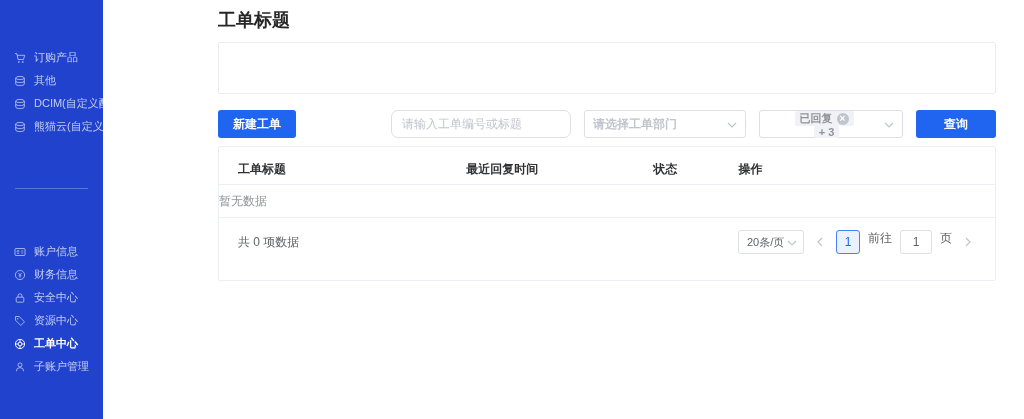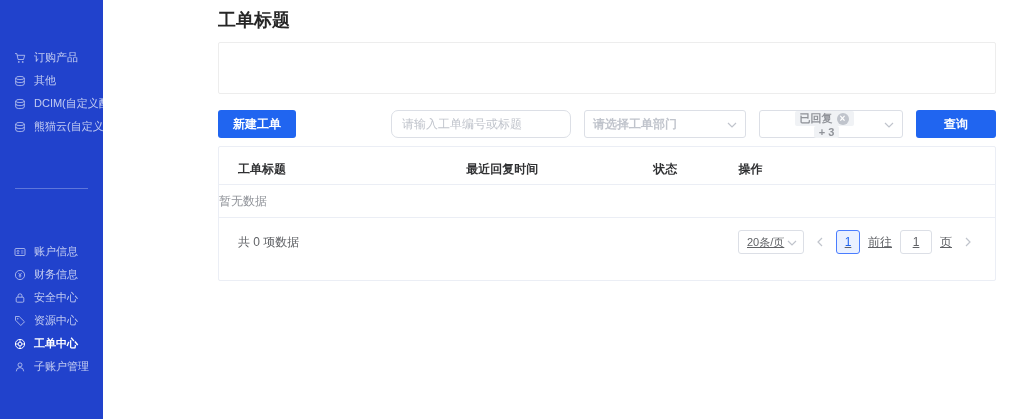--- a/index.html
+++ b/index.html
@@ -56,21 +56,21 @@
   .th.c1 { width:22%; text-align:left; padding-left:19px; }
   .th.c2 { width:27%; }
   .th.c3 { width:29%; }
   .th.c4 { width:13%; }
   .th.c5 { width:9%; }
   .empty-row { height:33px; line-height:33px; text-align:left; color:#909399;
     border-bottom:1px solid #ebeef5; }
 
   .tfoot { display:flex; align-items:center; padding:12px 19px 26px 19px; }
   .total { color:#606266; }
-  .pager { margin-left:auto; display:flex; align-items:center; gap:8px; color:#606266;text-decoration:underline; }
+  .pager { margin-left:auto; display:flex; align-items:flex-start; gap:8px; color:#606266; }
   .size-select { position:relative; width:66px; height:24px; border:1px solid #dcdfe6;
     border-radius:3px; display:flex; align-items:center; padding:0 18px 0 8px;
     color:#606266; cursor:pointer; font-size:11px; }
   .size-select .chev { position:absolute; right:6px; top:9px; }
   .pg-btn { display:inline-flex; align-items:center; justify-content:center;
     width:16px; height:24px; color:#c0c4cc; cursor:pointer; }
   .pg-current { display:inline-flex; align-items:center; justify-content:center;
     width:24px; height:24px; border:1px solid #4a7dff; border-radius:3px;
     background:#eaf1ff; color:#2065f0; cursor:pointer; }
   .goto-input { width:32px; height:24px; border:1px solid #dcdfe6; border-radius:3px;

